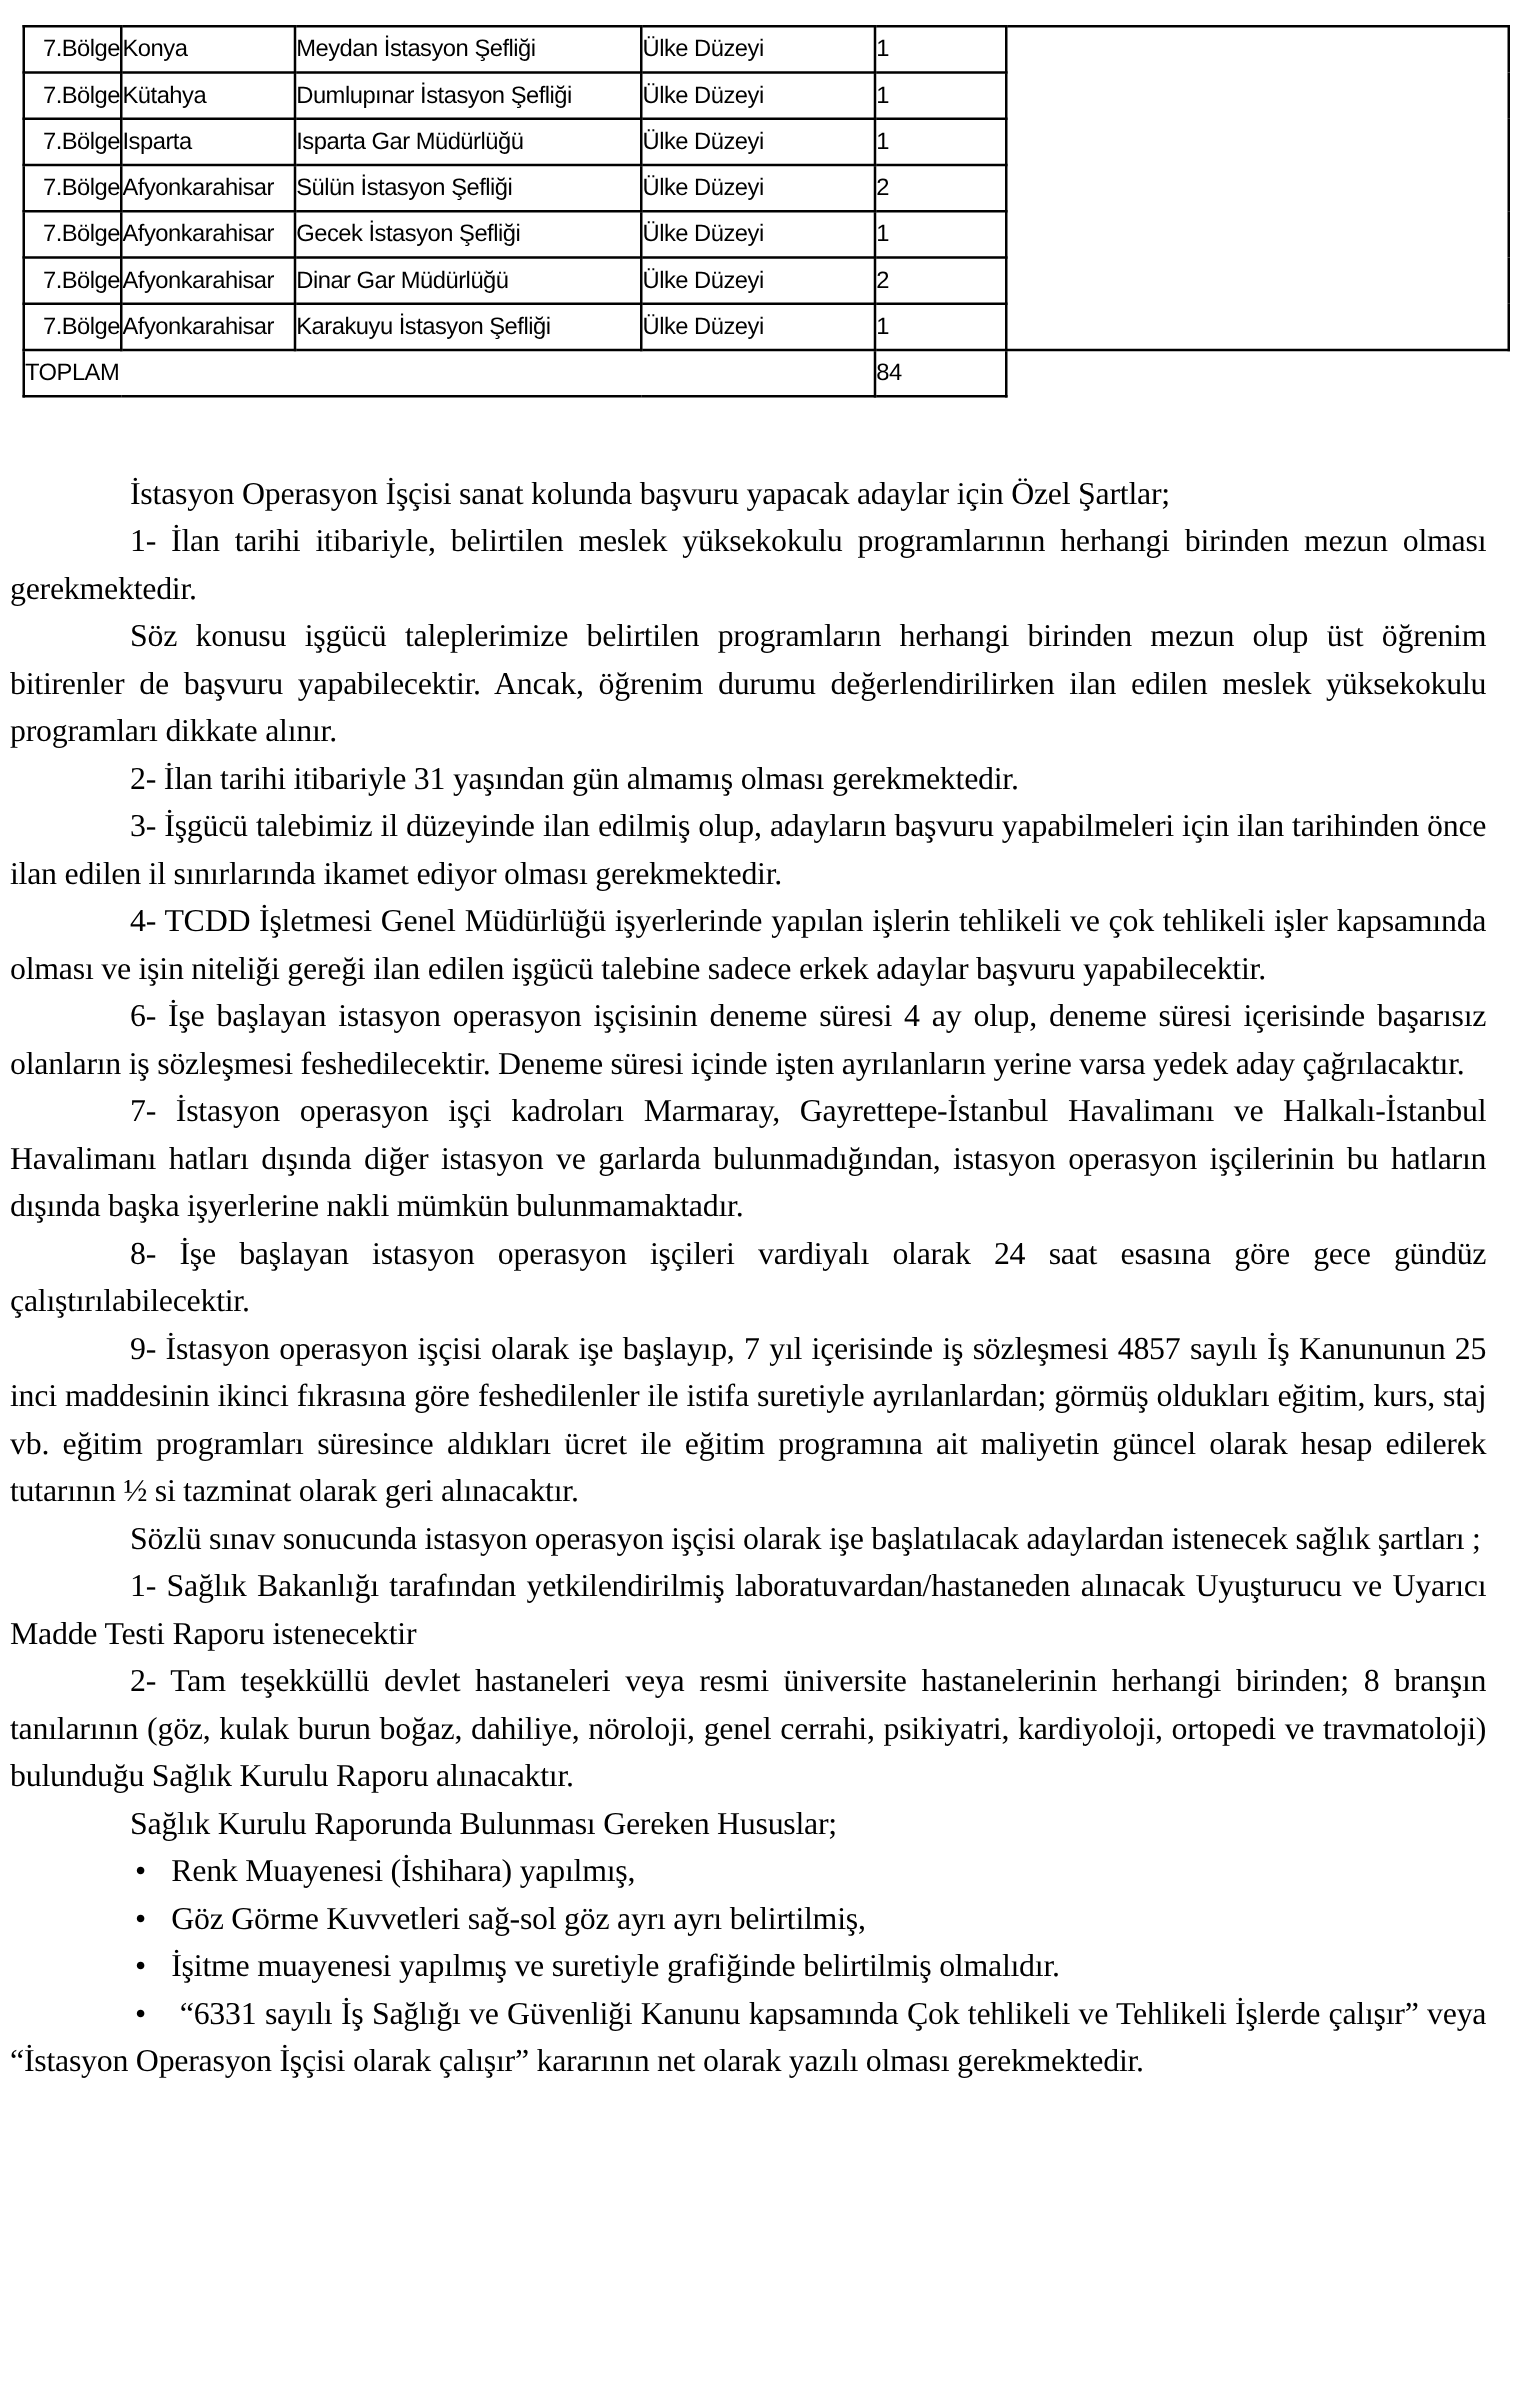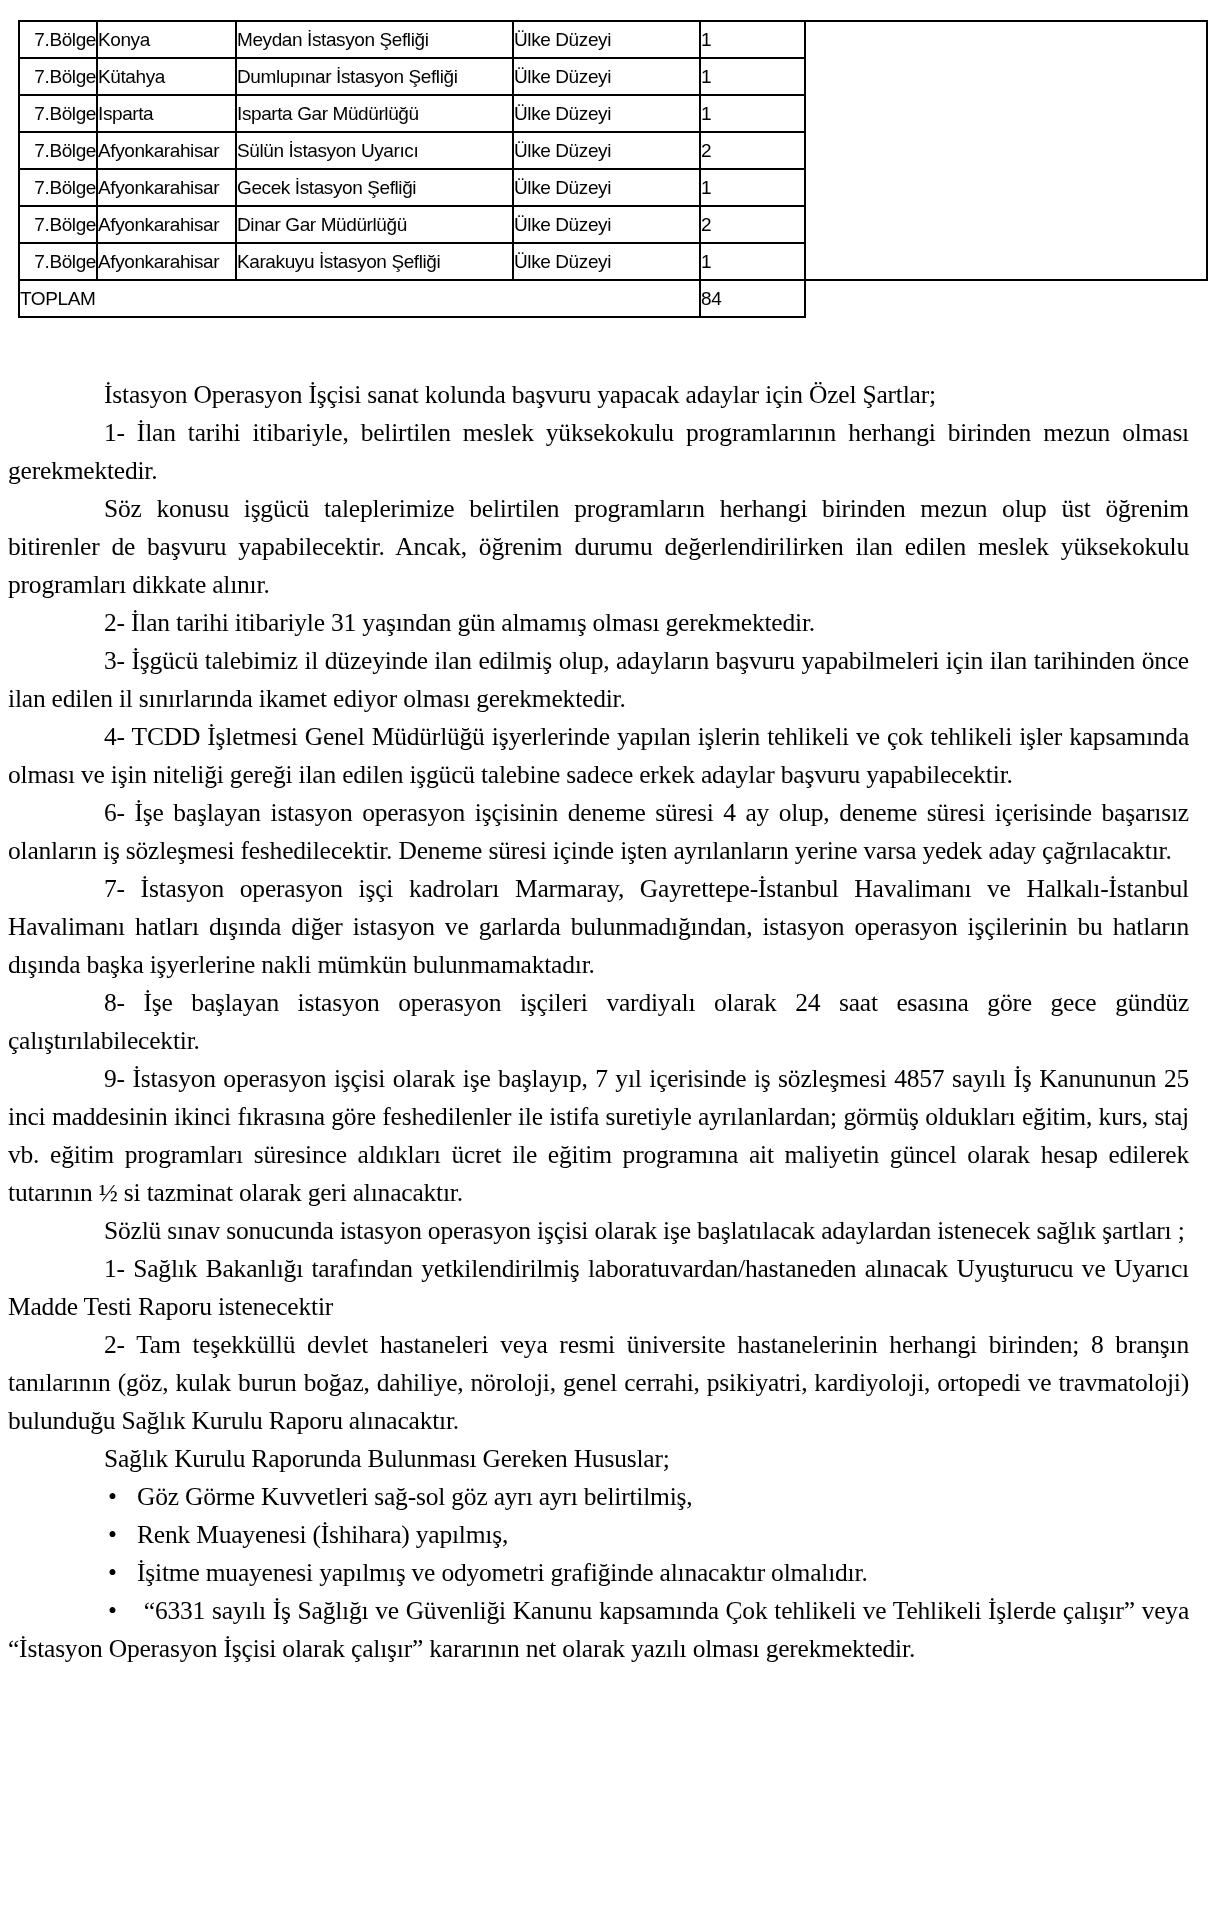--- a/index.html
+++ b/index.html
@@ -45,21 +45,21 @@
       <tr>
         <td class="c1">7.Bölge</td>
         <td class="c2">Isparta</td>
         <td class="c3">Isparta Gar Müdürlüğü</td>
         <td class="c4">Ülke Düzeyi</td>
         <td class="c5">1</td>
       </tr>
       <tr>
         <td class="c1">7.Bölge</td>
         <td class="c2">Afyonkarahisar</td>
-        <td class="c3">Sülün İstasyon Uyarıcı</td>
+        <td class="c3">Sülün İstasyon Şefliği</td>
         <td class="c4">Ülke Düzeyi</td>
         <td class="c5">2</td>
       </tr>
       <tr>
         <td class="c1">7.Bölge</td>
         <td class="c2">Afyonkarahisar</td>
         <td class="c3">Gecek İstasyon Şefliği</td>
         <td class="c4">Ülke Düzeyi</td>
         <td class="c5">1</td>
       </tr>
@@ -95,18 +95,18 @@
   <p>4- TCDD İşletmesi Genel Müdürlüğü işyerlerinde yapılan işlerin tehlikeli ve çok tehlikeli işler kapsamında olması ve işin niteliği gereği ilan edilen işgücü talebine sadece erkek adaylar başvuru yapabilecektir.</p>
   <p>6- İşe başlayan istasyon operasyon işçisinin deneme süresi 4 ay olup, deneme süresi içerisinde başarısız olanların iş sözleşmesi feshedilecektir. Deneme süresi içinde işten ayrılanların yerine varsa yedek aday çağrılacaktır.</p>
   <p>7- İstasyon operasyon işçi kadroları Marmaray, Gayrettepe-İstanbul Havalimanı ve Halkalı-İstanbul Havalimanı hatları dışında diğer istasyon ve garlarda bulunmadığından, istasyon operasyon işçilerinin bu hatların dışında başka işyerlerine nakli mümkün bulunmamaktadır.</p>
   <p>8- İşe başlayan istasyon operasyon işçileri vardiyalı olarak 24 saat esasına göre gece gündüz çalıştırılabilecektir.</p>
   <p>9- İstasyon operasyon işçisi olarak işe başlayıp, 7 yıl içerisinde iş sözleşmesi 4857 sayılı İş Kanununun 25 inci maddesinin ikinci fıkrasına göre feshedilenler ile istifa suretiyle ayrılanlardan; görmüş oldukları eğitim, kurs, staj vb. eğitim programları süresince aldıkları ücret ile eğitim programına ait maliyetin güncel olarak hesap edilerek tutarının ½ si tazminat olarak geri alınacaktır.</p>
   <p>Sözlü sınav sonucunda istasyon operasyon işçisi olarak işe başlatılacak adaylardan istenecek sağlık şartları ;</p>
   <p>1- Sağlık Bakanlığı tarafından yetkilendirilmiş laboratuvardan/hastaneden alınacak Uyuşturucu ve Uyarıcı Madde Testi Raporu istenecektir</p>
   <p>2- Tam teşekküllü devlet hastaneleri veya resmi üniversite hastanelerinin herhangi birinden; 8 branşın tanılarının (göz, kulak burun boğaz, dahiliye, nöroloji, genel cerrahi, psikiyatri, kardiyoloji, ortopedi ve travmatoloji) bulunduğu Sağlık Kurulu Raporu alınacaktır.</p>
   <p>Sağlık Kurulu Raporunda Bulunması Gereken Hususlar;</p>
   <ul>
+    <li><span class="bullet">•</span><span>Renk Muayenesi (İshihara) yapılmış,</span></li>
     <li><span class="bullet">•</span><span>Göz Görme Kuvvetleri sağ-sol göz ayrı ayrı belirtilmiş,</span></li>
-    <li><span class="bullet">•</span><span>Renk Muayenesi (İshihara) yapılmış,</span></li>
-    <li><span class="bullet">•</span><span>İşitme muayenesi yapılmış ve odyometri grafiğinde alınacaktır olmalıdır.</span></li>
+    <li><span class="bullet">•</span><span>İşitme muayenesi yapılmış ve suretiyle grafiğinde belirtilmiş olmalıdır.</span></li>
     <li class="last"><span class="bullet">•</span><span> “6331 sayılı İş Sağlığı ve Güvenliği Kanunu kapsamında Çok tehlikeli ve Tehlikeli İşlerde çalışır” veya “İstasyon Operasyon İşçisi olarak çalışır” kararının net olarak yazılı olması gerekmektedir.</span></li>
   </ul>
 </div>
 
 </body></html>

